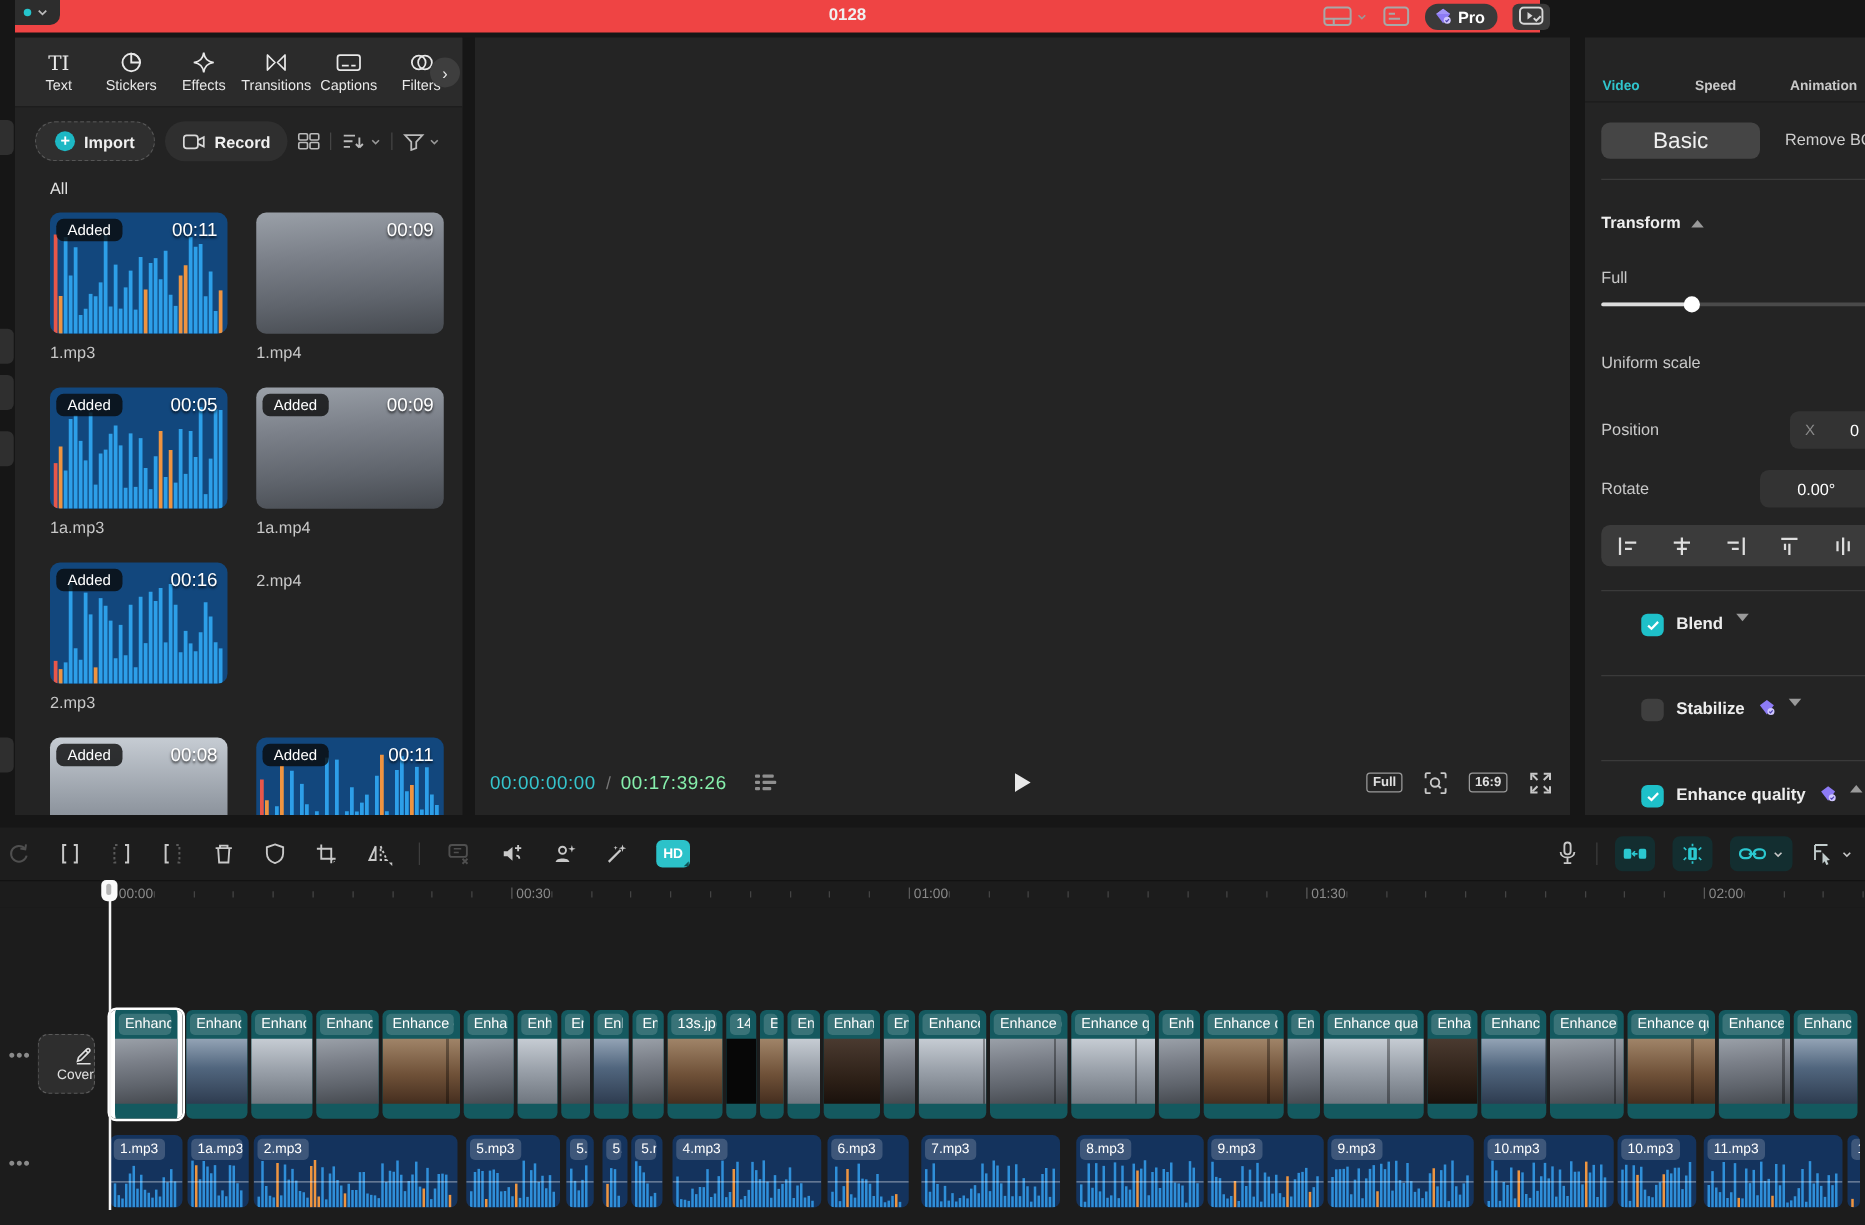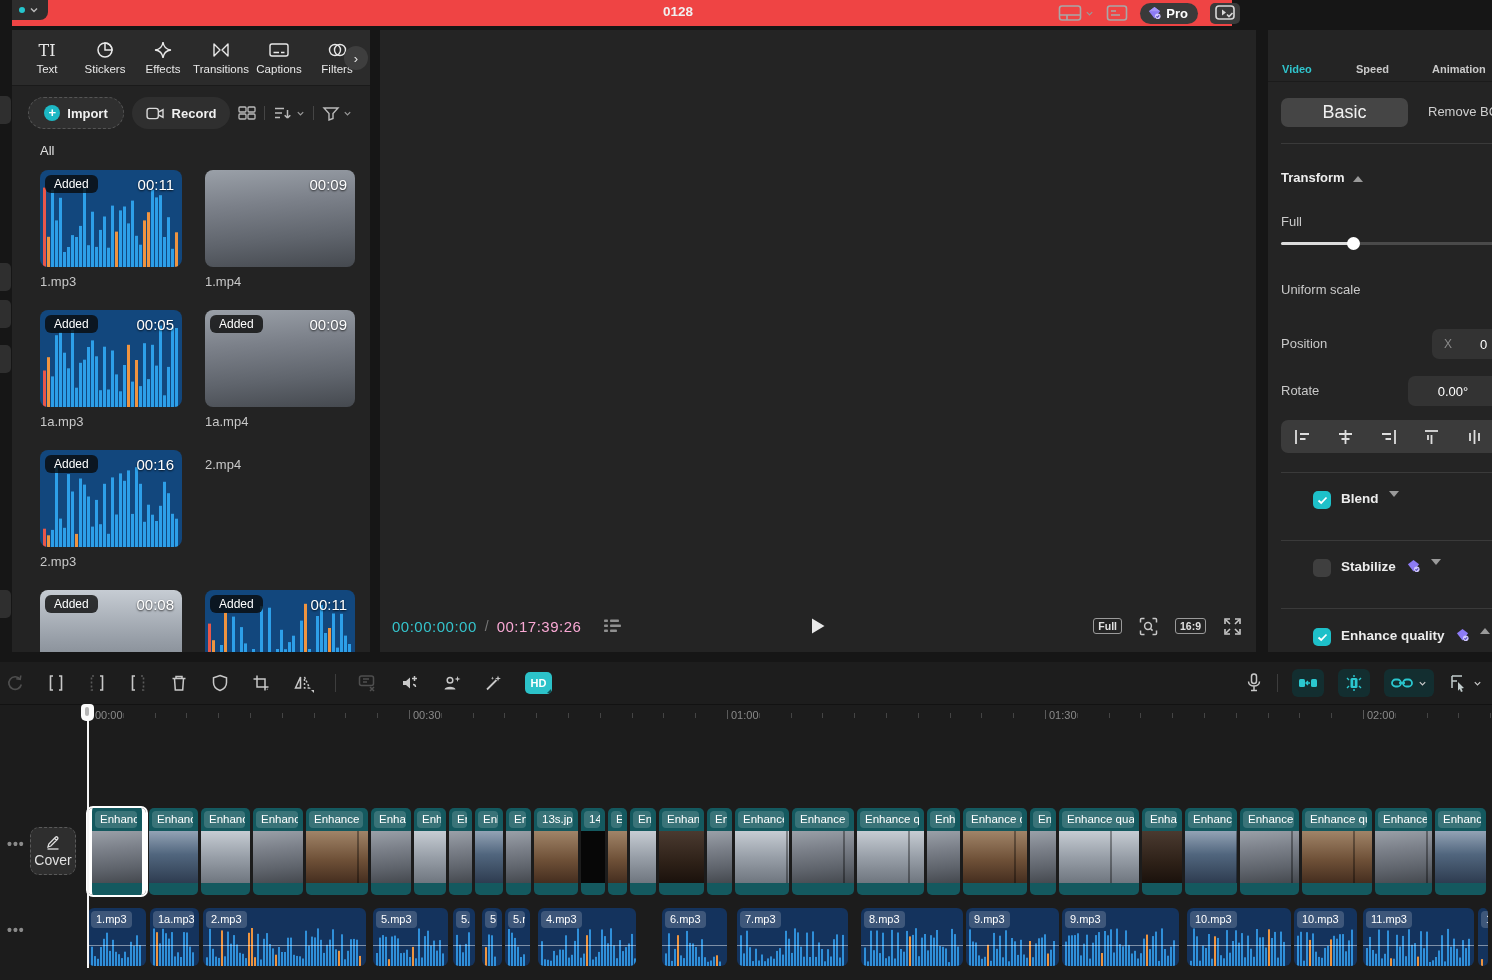--- a/index.html
+++ b/index.html
@@ -72,21 +72,21 @@
   .hamburger { position:absolute; right:22px; top:20px; width:16px; }
   .hamburger div { height:2px; background:#8a8a8a; margin-bottom:3px; border-radius:1px; }
   .viewport { position:absolute; left:11px; top:56px; width:855px; height:482px; background:#4a2125;
     border:2px solid #ececec; display:flex; align-items:center; justify-content:center; }
   .vp-msg { font-size:21px; font-weight:bold; color:#fff; letter-spacing:0.5px; }
   .player-controls { position:absolute; left:0; top:570px; width:100%; height:52px;
     display:flex; align-items:center; }
   .pc-left { position:absolute; left:12px; display:flex; align-items:center; gap:8px; }
   .tc-cur { color:#35c4cc; font-size:15px; letter-spacing:0.5px; }
   .tc-sep { color:#777; font-size:14px; }
-  .tc-total { color:#f9a8d4; font-size:15px; letter-spacing:0.5px; }
+  .tc-total { color:#86efac; font-size:15px; letter-spacing:0.5px; }
   .pc-center { position:absolute; left:50%; transform:translateX(-50%); }
   .pc-right { position:absolute; right:14px; display:flex; align-items:center; gap:17px; }
   .chip { border:1px solid #9a9a9a; border-radius:3px; color:#e0e0e0; font-size:10.5px;
     padding:1px 4px; font-weight:bold; }
 
   
   .inspector { position:absolute; left:1268px; top:30px; width:224px; height:622px;
     background:#242424; overflow:hidden; }
   .insp-tabs { position:absolute; left:0; top:0; width:300px; height:52px; border-bottom:1px solid #1b1b1b; }
   .insp-tab { position:absolute; top:33px; font-size:11px; font-weight:bold; color:#c9c9c9; white-space:nowrap;text-align:right; }
@@ -127,22 +127,22 @@
   .teal-btn { width:32px; height:28px; background:#132e30; border-radius:6px; display:flex;
     align-items:center; justify-content:center; }
   .ruler { position:absolute; left:0; top:704px; width:1492px; height:22px; background:#1c1c1c;
     border-top:1px solid #121212; }
   .tick { position:absolute; top:5px; width:1px; height:9px; background:#5a5a5a; }
   .tick.minor { top:8px; height:5px; background:#444; }
   .tick-label { position:absolute; top:4px; font-size:11px; color:#8a8a8a; }
   .tl-body { position:absolute; left:0; top:726px; width:1492px; height:254px; background:#1c1c1c; }
   .track-dots { position:absolute; left:7px; color:#8a8a8a; font-size:14px; letter-spacing:1px; font-weight:bold; }
   .cover-btn { position:absolute; left:30px; top:101px; width:46px; height:48px; background:#2e2e2e;
-    border:1px dashed #5a5a5a; border-radius:9px; display:flex; flex-direction:column; align-items:center;
-    justify-content:center; gap:2px; font-size:14px; color:#e0e0e0; }
+    border:1px dashed #5a5a5a; border-radius:9px; display:flex; flex-direction:column; align-items:flex-end;
+    justify-content:center; gap:2px; font-size:11px; color:#e0e0e0; }
   .video-track, .audio-track { position:absolute; left:0; width:1492px; }
   .video-track { top:82px; height:87px; }
   .audio-track { top:182px; height:58px; }
   .vclip { position:absolute; top:0; height:87px; background:#14595f; border-radius:5px; overflow:hidden; }
   .vclip.selected { outline:2px solid #fff; border-left:4px solid #fff; border-right:4px solid #fff; border-radius:5px; }
   .vclip-label, .aclip-label { position:absolute; left:3px; top:3px; height:17px; line-height:17px;
     background:rgba(255,255,255,0.16); border-radius:4px; padding:0 5px; font-size:11.5px; color:#fff;
     white-space:nowrap; overflow:hidden; max-width:calc(100% - 8px); }
   .vclip-thumb { position:absolute; left:0; top:23px; width:100%; height:52px; }
   .vclip-thumb::after { content:""; position:absolute; inset:0;
@@ -1105,21 +1105,21 @@
             <rect x="3.0" y="1.0" width="2" height="37.0" fill="#2f8fd9"></rect>
             <rect x="6.0" y="4.7" width="2" height="33.3" fill="#2f8fd9"></rect>
             <rect x="9.0" y="9.9" width="2" height="28.1" fill="#2f8fd9"></rect>
             <rect x="12.0" y="18.8" width="2" height="19.2" fill="#2f8fd9"></rect>
             <rect x="15.0" y="29.0" width="2" height="9.0" fill="#2f8fd9"></rect>
             <rect x="18.0" y="26.3" width="2" height="11.7" fill="#2f8fd9"></rect>
           </svg>
           <span class="aclip-label">5.mp3</span>
           <div class="vol-line"></div>
         </div>
-        <div class="aclip" style="left: 538px; width: 98px;">
+        <div class="aclip" style="left: 538px; width: 119px;">
           <svg width="119" height="38" style="position:absolute;left:0;bottom:0">
             <rect x="3.0" y="13.2" width="2" height="24.8" fill="#2f8fd9"></rect>
             <rect x="6.0" y="31.3" width="2" height="6.7" fill="#2f8fd9"></rect>
             <rect x="9.0" y="31.8" width="2" height="6.2" fill="#2f8fd9"></rect>
             <rect x="12.0" y="32.7" width="2" height="5.3" fill="#2f8fd9"></rect>
             <rect x="15.0" y="22.9" width="2" height="15.1" fill="#2f8fd9"></rect>
             <rect x="18.0" y="27.3" width="2" height="10.7" fill="#2f8fd9"></rect>
             <rect x="21.0" y="21.6" width="2" height="16.4" fill="#2f8fd9"></rect>
             <rect x="24.0" y="21.7" width="2" height="16.3" fill="#2f8fd9"></rect>
             <rect x="27.0" y="7.3" width="2" height="30.7" fill="#2f8fd9"></rect>

